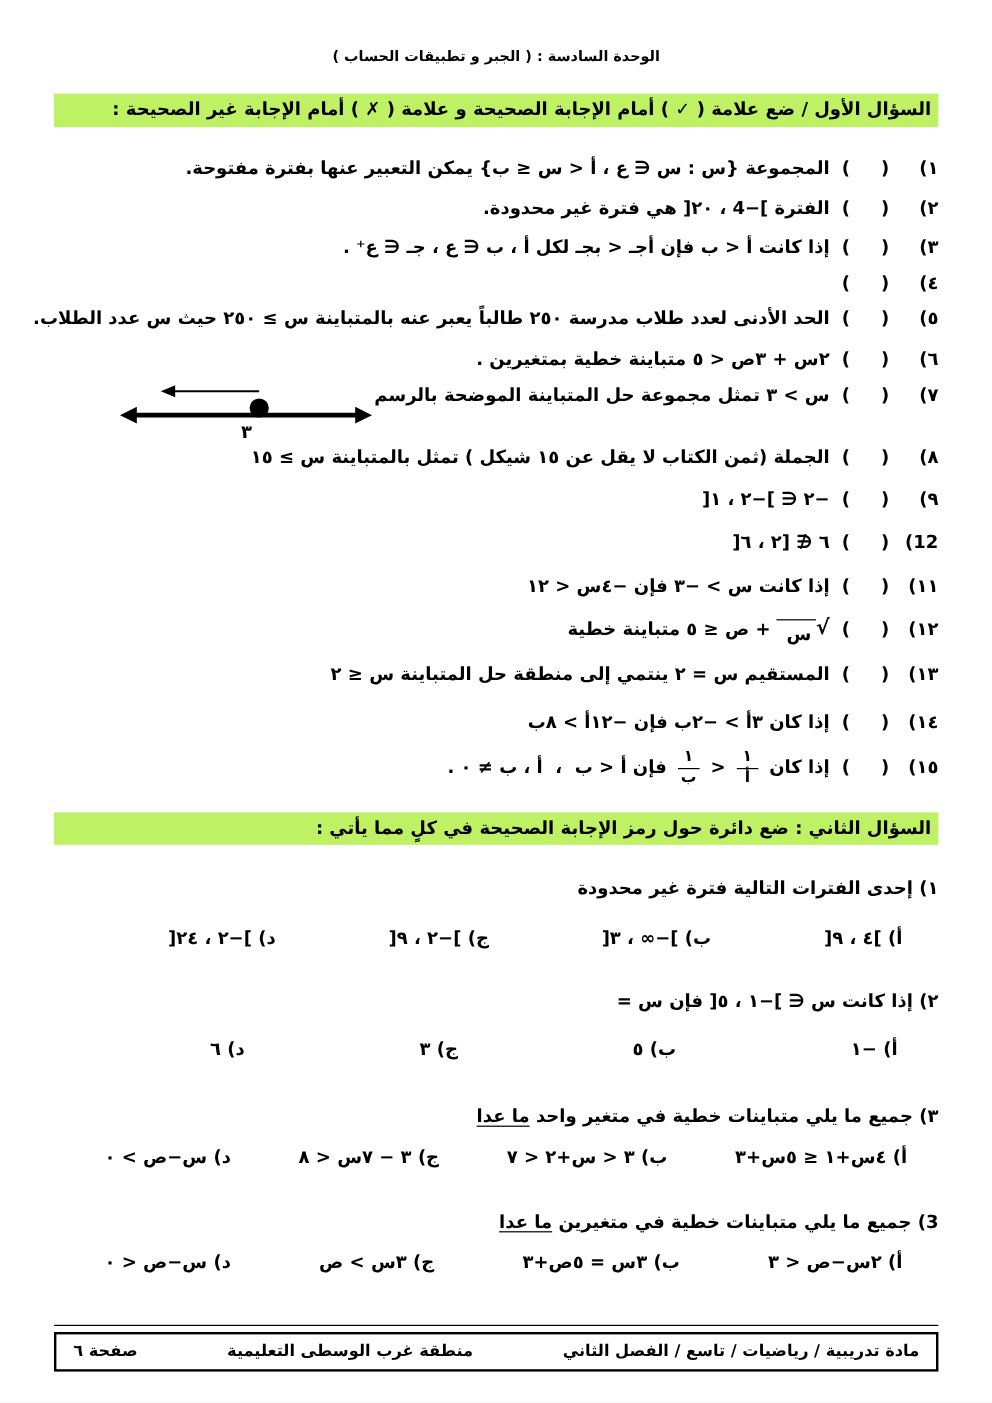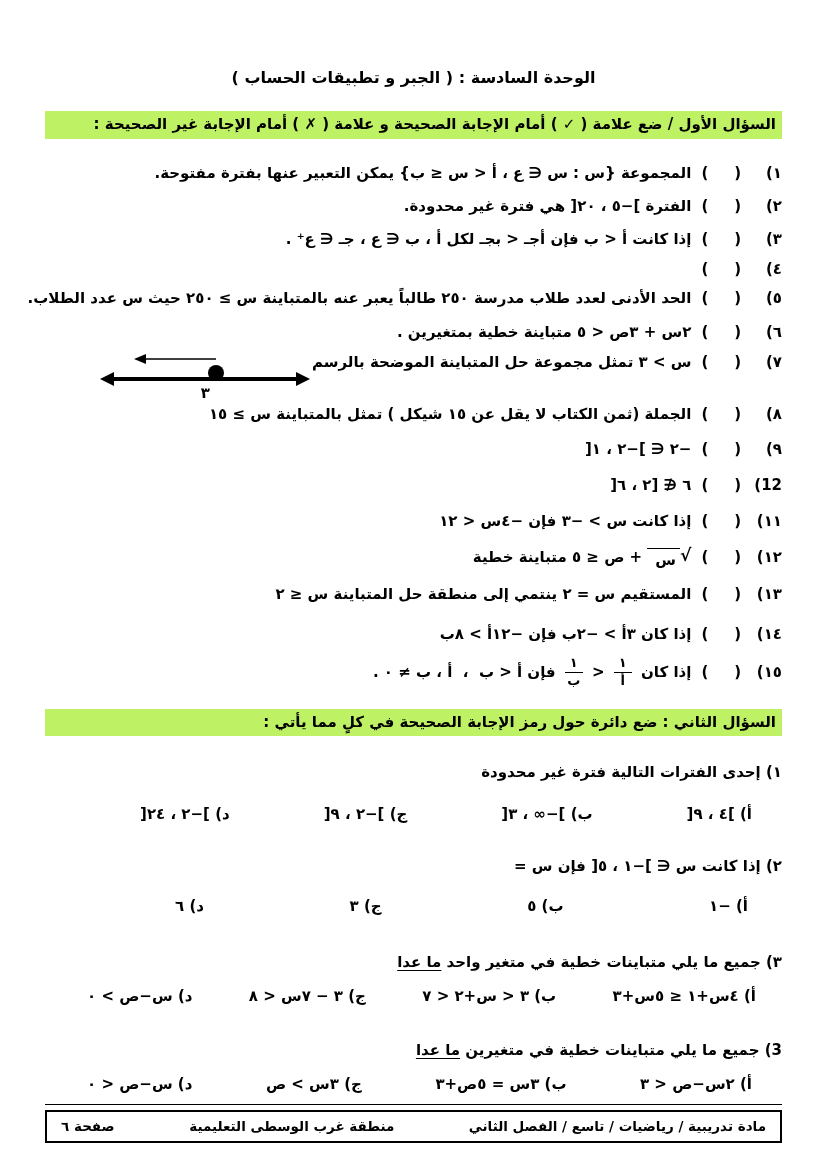--- a/index.html
+++ b/index.html
@@ -4,21 +4,21 @@
 <style>
   * { margin:0; padding:0; box-sizing:border-box; }
   html,body { background:#e8e8e8; }
   .page {
     width:827px; height:1169px; margin:0 auto; background:#ffffff;
     position:relative; overflow:hidden;
     font-family:"DejaVu Sans", sans-serif; color:#000;
     direction:rtl;
   }
   .content { padding:0 45px; }
-  .doc-title { padding-top:68px; text-align:center; font-size:16px; font-weight:bold; }
+  .doc-title { padding-top:40px; text-align:center; font-size:12px; font-weight:bold; }
   .qheader {
     margin-top:24px; background:#bef264; font-weight:bold; font-size:15px;
     padding:3px 6px; line-height:1.45;
   }
   .items { margin-top:24px; font-size:15px; font-weight:bold; }
   .item { display:flex; align-items:baseline; column-gap:10px; line-height:20px; }
   .item .num { flex:0 0 30px; }
   .item .slot { flex:0 0 auto; letter-spacing:1px; }
   .item .stmt { white-space:nowrap; }
   .mb13{margin-bottom:13px} .mb10{margin-bottom:10px} .mb9{margin-bottom:9px}
@@ -68,21 +68,21 @@
 
       <div class="item mb13">
         <span class="num">١)</span>
         <span class="slot">(&nbsp;&nbsp;&nbsp;&nbsp;)</span>
         <span class="stmt">المجموعة {س : س ∈ ع ، أ &lt; س ≤ ب} يمكن التعبير عنها بفترة مفتوحة.</span>
       </div>
 
       <div class="item mb13">
         <span class="num">٢)</span>
         <span class="slot">(&nbsp;&nbsp;&nbsp;&nbsp;)</span>
-        <span class="stmt">الفترة ]−٥ ، ٢٠[ هي فترة غير محدودة.</span>
+        <span class="stmt">الفترة ]−4 ، ٢٠[ هي فترة غير محدودة.</span>
       </div>
 
       <div class="item mb10">
         <span class="num">٣)</span>
         <span class="slot">(&nbsp;&nbsp;&nbsp;&nbsp;)</span>
         <span class="stmt">إذا كانت أ &lt; ب فإن أجـ &lt; بجـ لكل أ ، ب ∈ ع ، جـ ∈ ع⁺ .</span>
       </div>
 
       <div class="item mb9">
         <span class="num">٤)</span>

